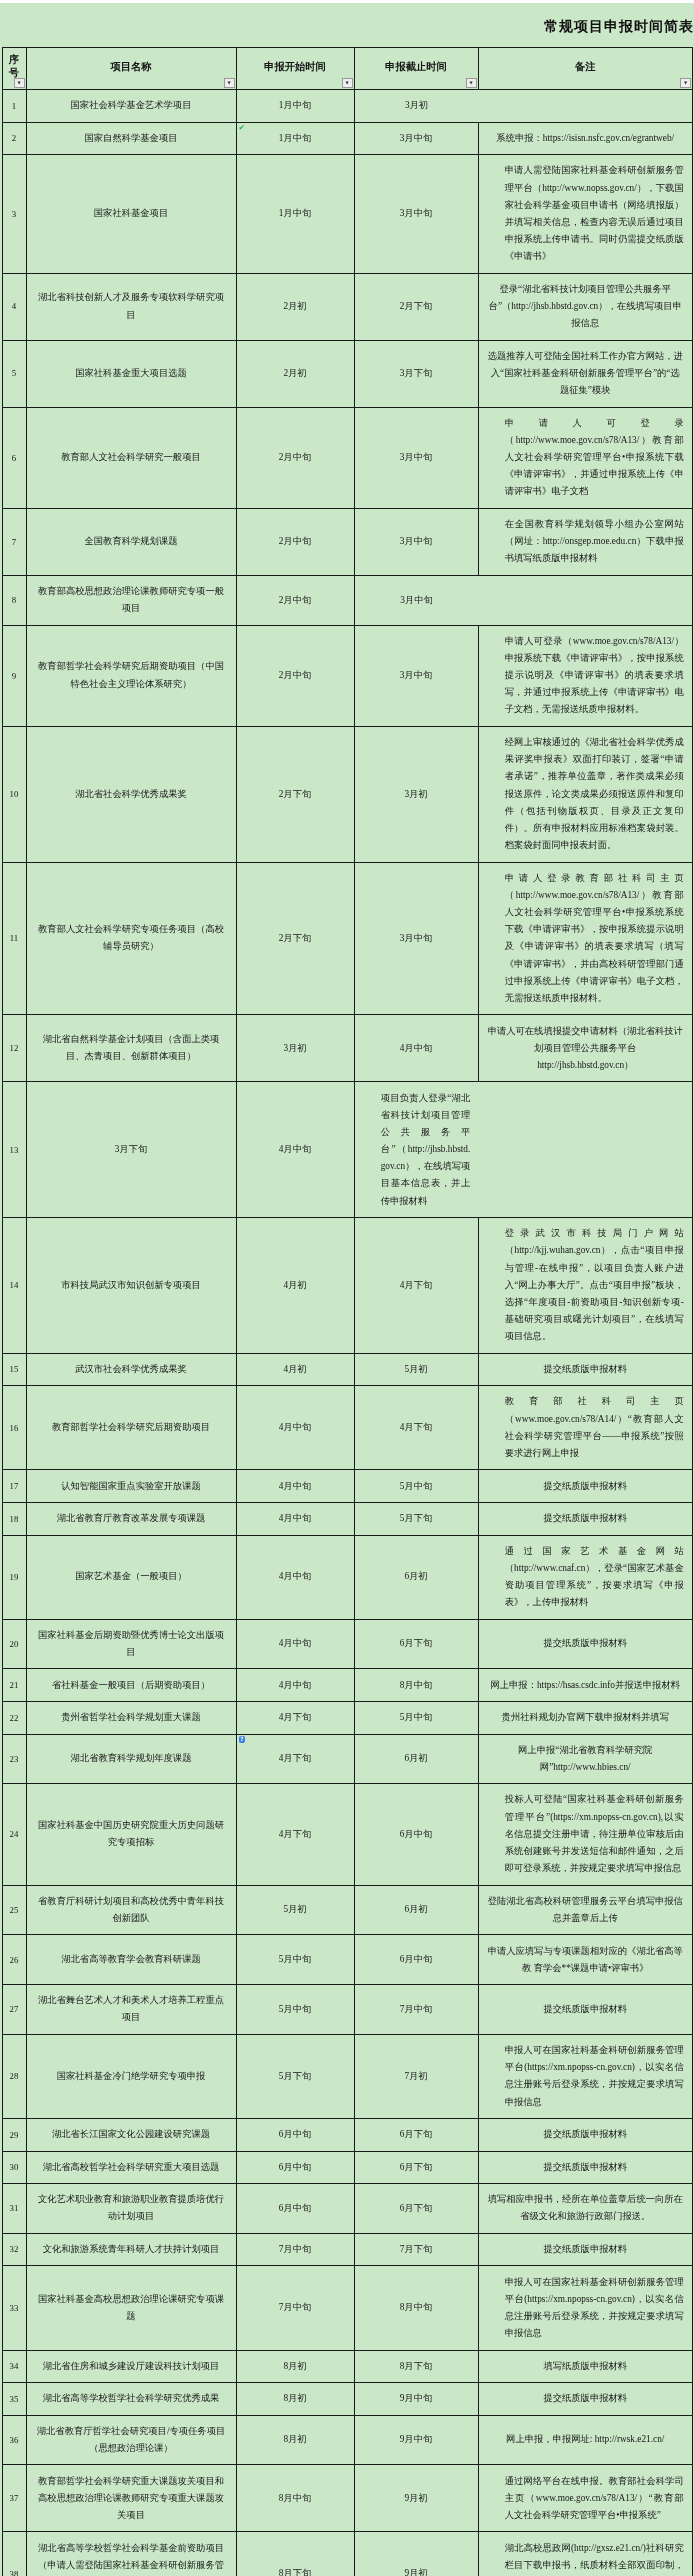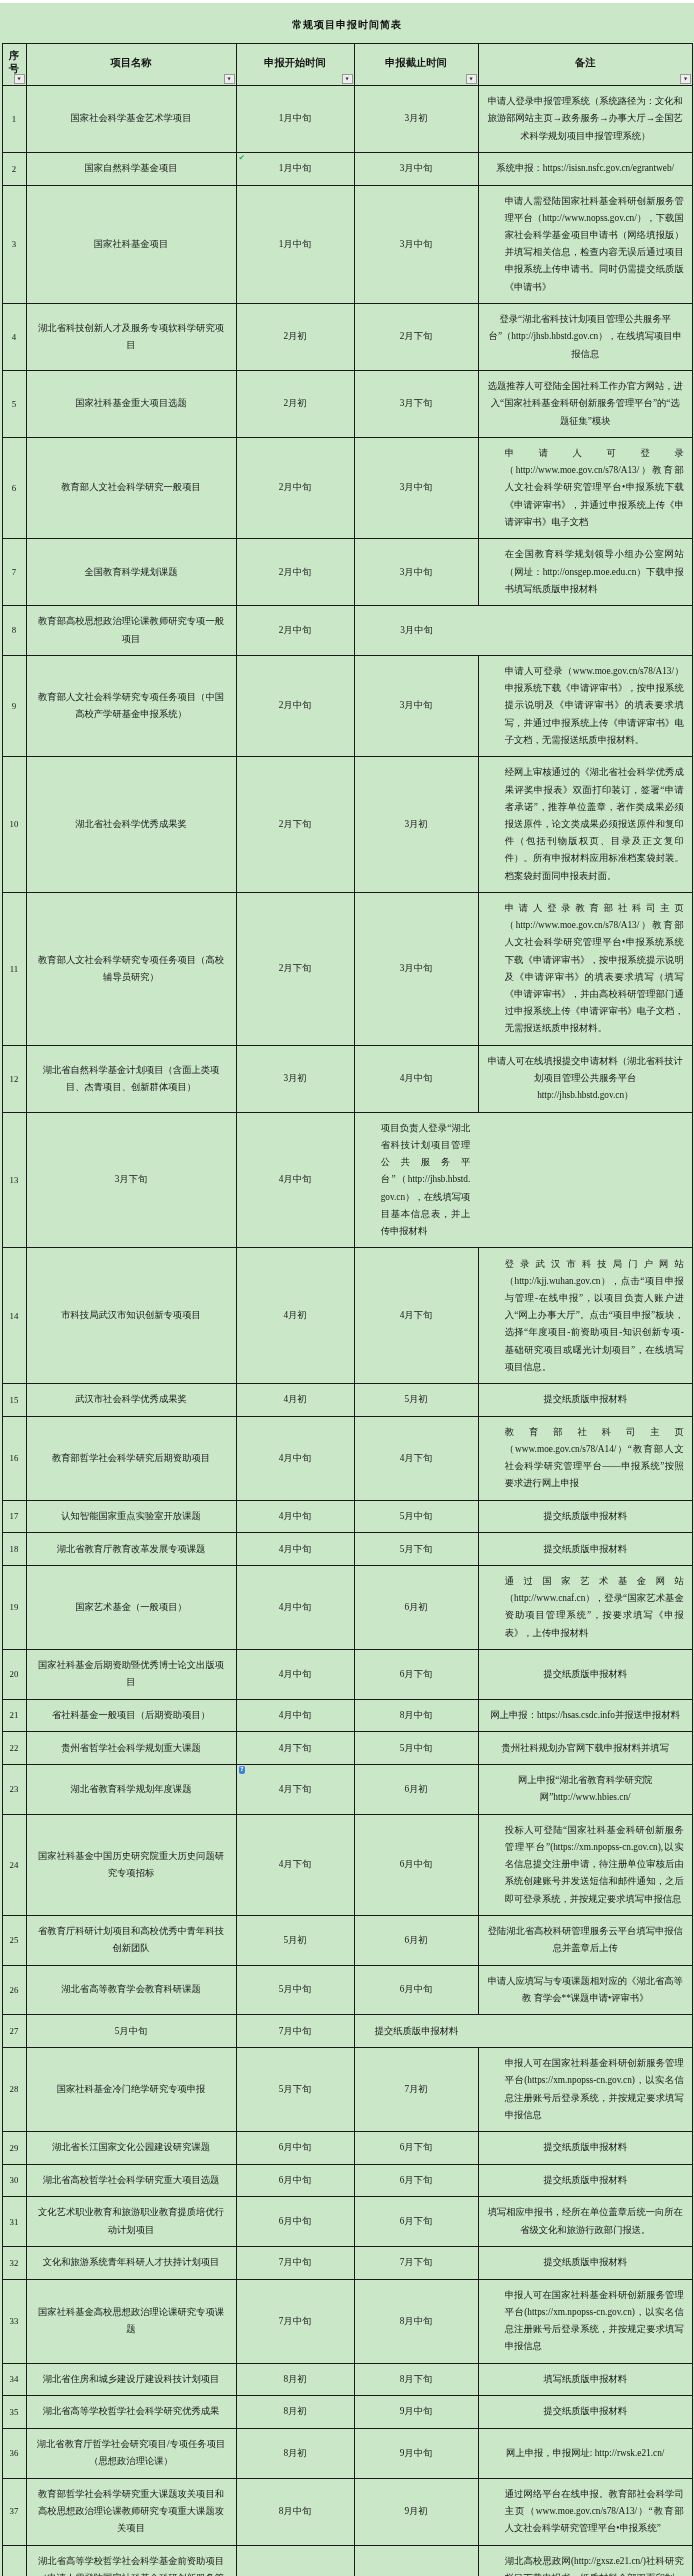--- a/index.html
+++ b/index.html
@@ -10,22 +10,22 @@
   }
   .sheet{
     width:694px;
     min-height:3261px;
     background:#cae7c8;
     box-sizing:border-box;
     padding-top:4.1px;
   }
   .top-strip{height:3.1px;background:#ffffff;}
   .title{
-    text-align:center;
-    font-size:10px;
+    text-align:right;
+    font-size:14px;
     font-weight:bold;
     color:#111;
     padding:11.3px 0 10.3px 0;
     letter-spacing:1px;
   }
   .table{
     margin:0 1px 0 1.5px;
     border:1px solid #1a1a1a;
   }
   .row{
@@ -129,23 +129,20 @@
           </div>
           <div class="cell c-name">
             <span class="txt">国家社会科学基金艺术学项目</span>
           </div>
           <div class="cell c-start">
             <span class="txt">1月中旬</span>
           </div>
           <div class="cell c-end">
             <span class="txt">3月初</span>
           </div>
-          <div class="cell c-note">
-            <span class="txt">申请人登录申报管理系统（系统路径为：文化和旅游部网站主页→政务服务→办事大厅→全国艺术科学规划项目申报管理系统）</span>
-          </div>
         </div>
         <div class="row">
           <div class="cell c-no">
             <span class="txt">2</span>
           </div>
           <div class="cell c-name">
             <span class="txt">国家自然科学基金项目</span>
           </div>
           <div class="cell c-start">
             <span class="txt">1月中旬</span>
@@ -255,21 +252,21 @@
           </div>
           <div class="cell c-end">
             <span class="txt">3月中旬</span>
           </div>
         </div>
         <div class="row">
           <div class="cell c-no">
             <span class="txt">9</span>
           </div>
           <div class="cell c-name">
-            <span class="txt">教育部人文社会科学研究专项任务项目（中国高校产学研基金申报系统）</span>
+            <span class="txt">教育部哲学社会科学研究后期资助项目（中国特色社会主义理论体系研究）</span>
           </div>
           <div class="cell c-start">
             <span class="txt">2月中旬</span>
           </div>
           <div class="cell c-end">
             <span class="txt">3月中旬</span>
           </div>
           <div class="cell c-note long">
             <span class="txt">申请人可登录（www.moe.gov.cn/s78/A13/）申报系统下载《申请评审书》，按申报系统提示说明及《申请评审书》的填表要求填写，并通过申报系统上传《申请评审书》电子文档，无需报送纸质申报材料。</span>
           </div>
@@ -557,20 +554,23 @@
           <div class="cell c-end">
             <span class="txt">6月中旬</span>
           </div>
           <div class="cell c-note">
             <span class="txt">申请人应填写与专项课题相对应的《湖北省高等教 育学会**课题申请•评审书》</span>
           </div>
         </div>
         <div class="row">
           <div class="cell c-no">
             <span class="txt">27</span>
+          </div>
+          <div class="cell c-name">
+            <span class="txt">湖北省舞台艺术人才和美术人才培养工程重点项目</span>
           </div>
           <div class="cell c-start">
             <span class="txt">5月中旬</span>
           </div>
           <div class="cell c-end">
             <span class="txt">7月中旬</span>
           </div>
           <div class="cell c-note">
             <span class="txt">提交纸质版申报材料</span>
           </div>

